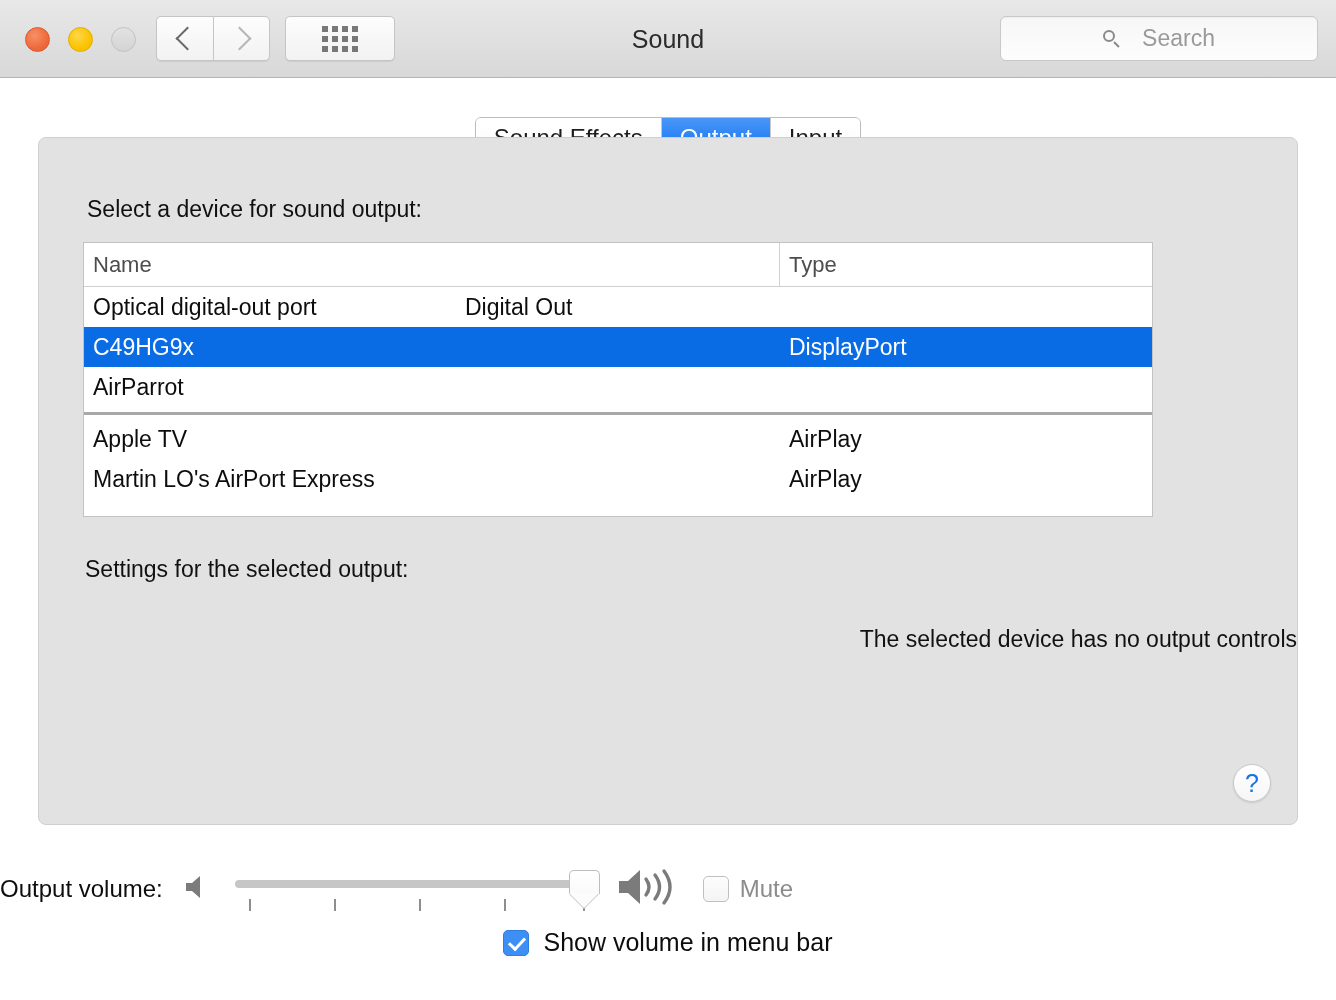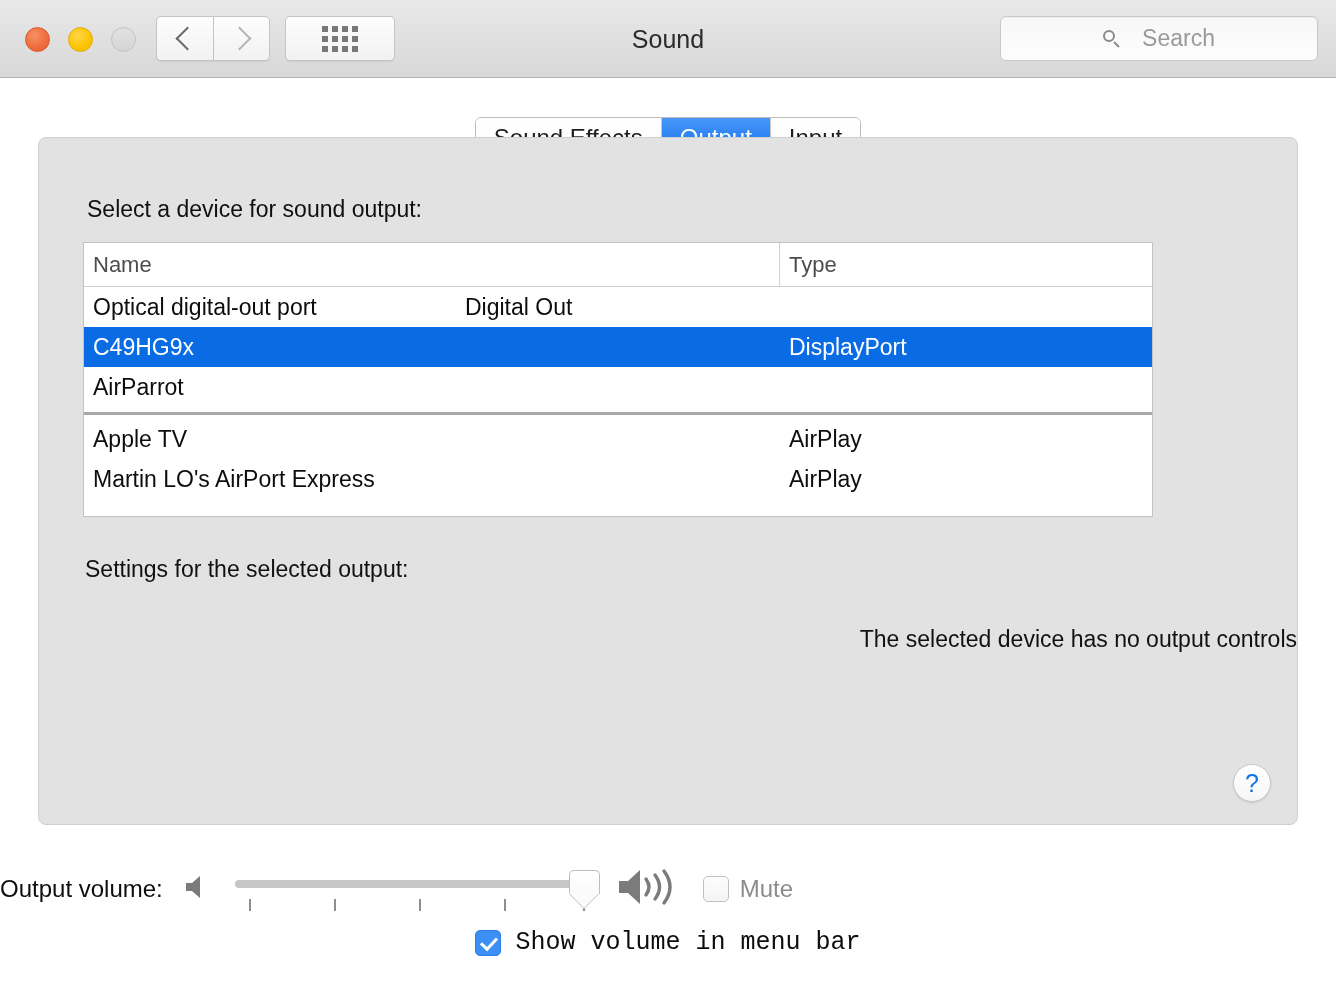--- a/index.html
+++ b/index.html
@@ -393,21 +393,20 @@
   .mute-label { font-size: 24px; color: #8c8c8c; }
 
   .showvol {
     position: absolute;
     top: 928px;
     left: 0; right: 0;
     display: flex;
     align-items: center;
     justify-content: center;
     gap: 14px;
-    font-family: Liberation Mono, monospace;
   }
   .cb.checked {
     background: #3d8ff5;
     border: 1px solid #2e7ee0;
     position: relative;
   }
   .cb.checked::after {
     content: "";
     position: absolute;
     left: 8px; top: 3px;

